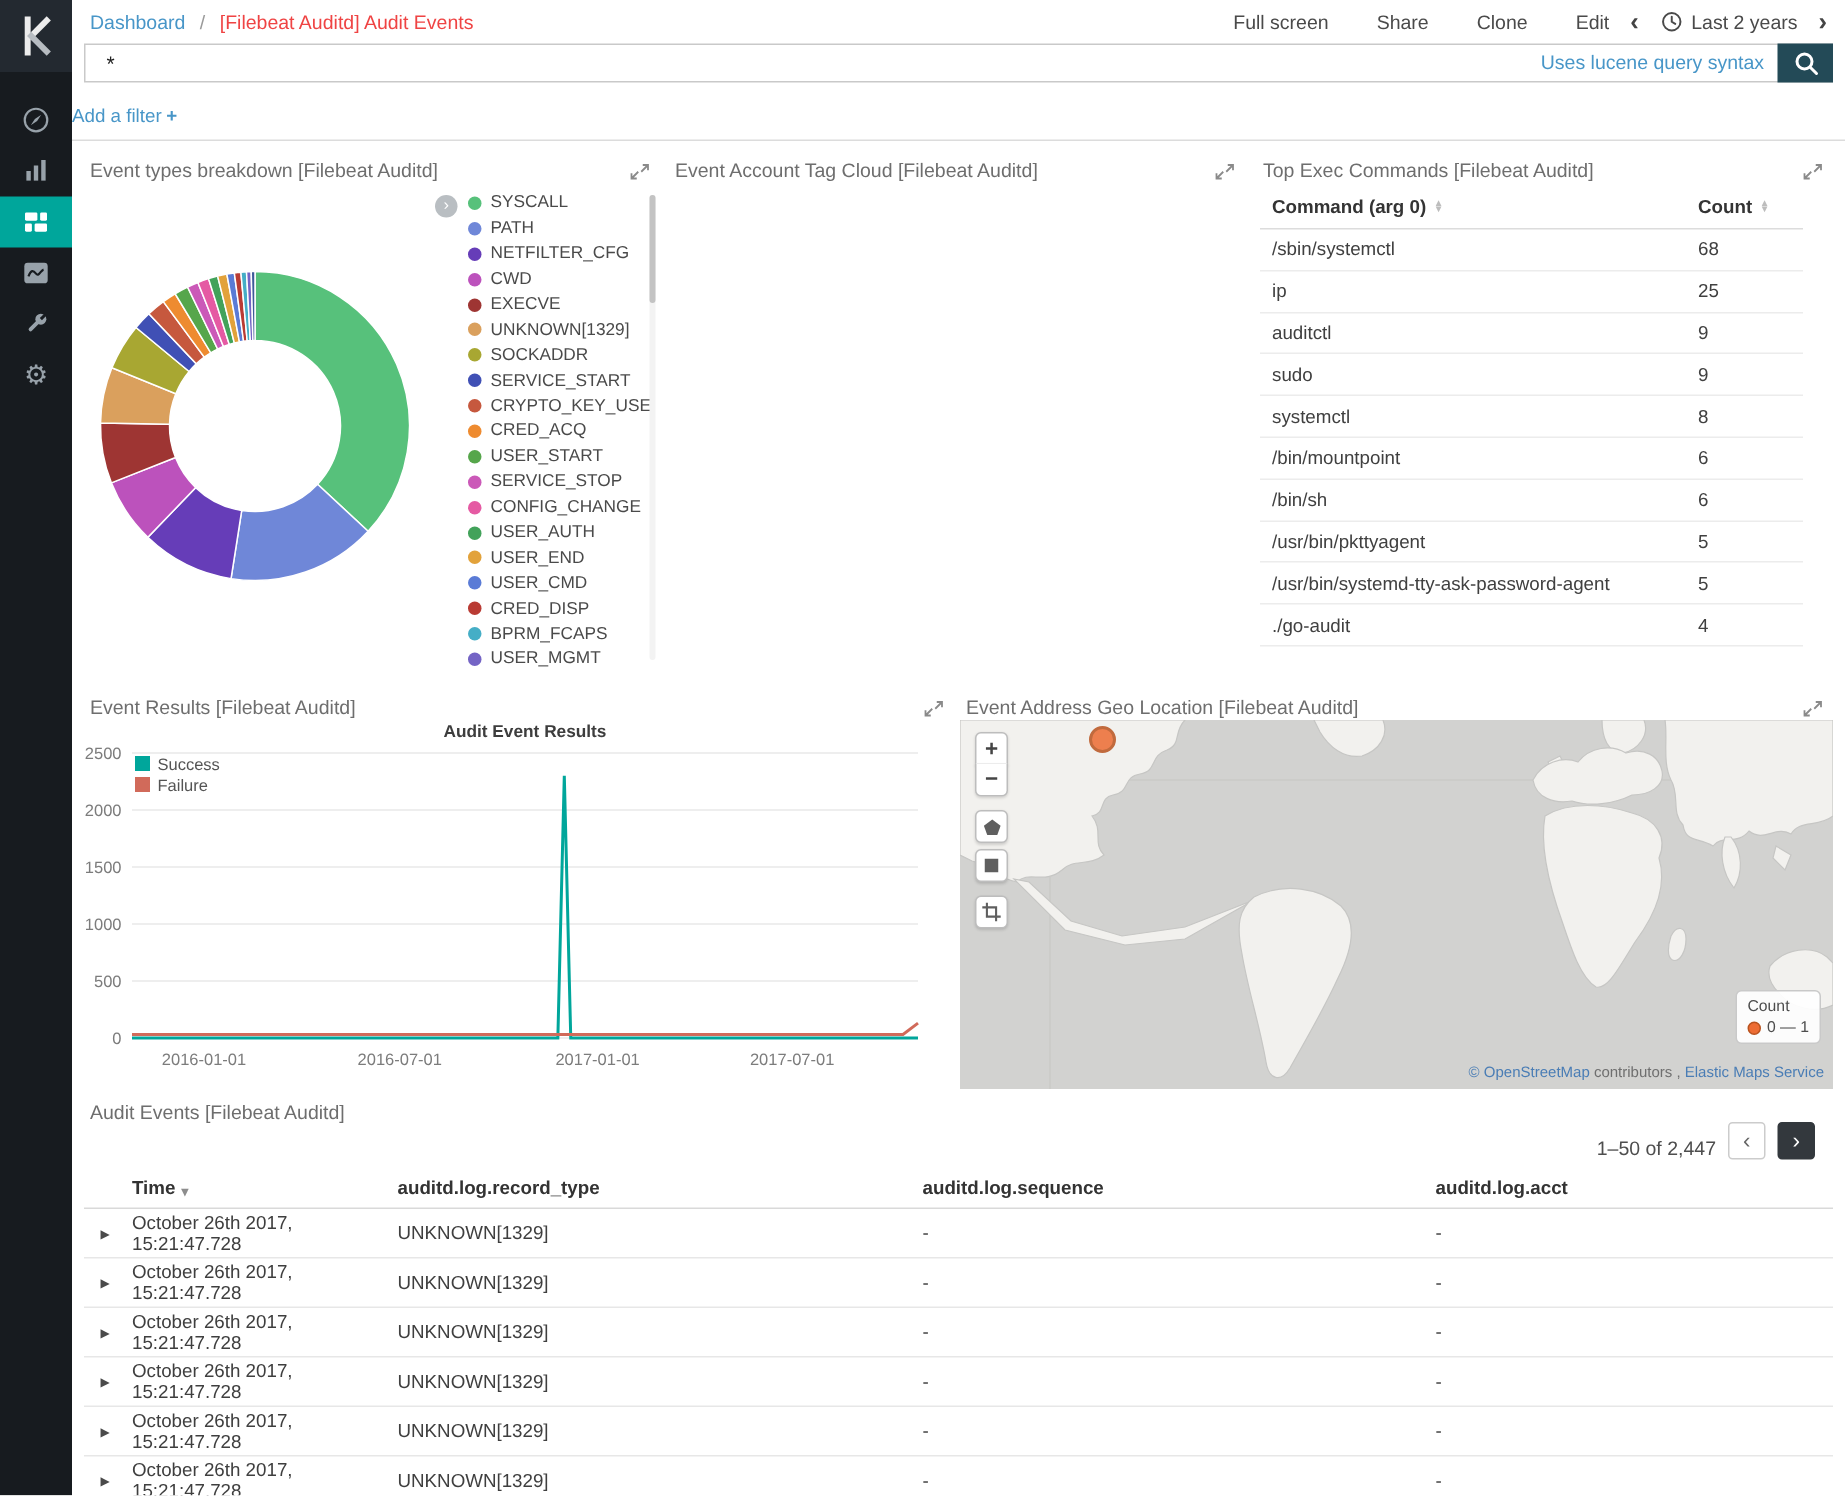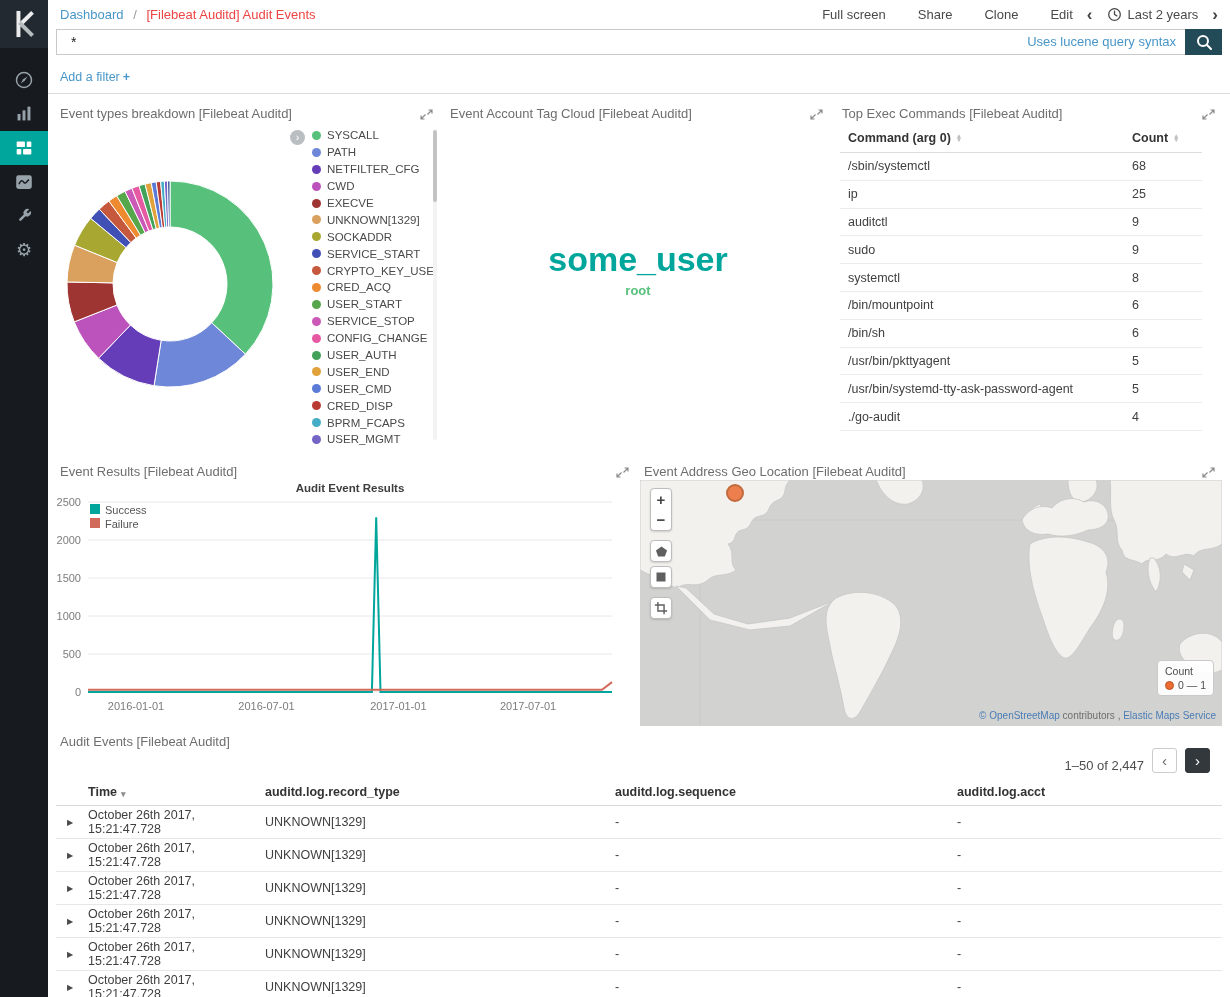--- a/index.html
+++ b/index.html
@@ -25,21 +25,21 @@
   .time-arrow{font-size:17px;font-weight:bold;color:#444;line-height:1;cursor:pointer}
   .timepicker{display:flex;align-items:center;gap:6px;cursor:pointer}
 
   
   .query-row{position:absolute;left:56px;top:29px;right:8px;height:26px}
   .query-input{position:absolute;left:0;top:0;width:100%;height:100%;border:1px solid #c9c9c9;padding:0 200px 0 14px;font-size:14px;color:#222;font-family:inherit;background:#fff;outline:none}
   .query-hint{position:absolute;right:46px;top:5px;font-size:13px;color:var(--link,#4896c8);cursor:pointer}
   .query-btn{position:absolute;right:0;top:0;width:37px;height:26px;background:var(--search-btn,#234a57);border:none;display:flex;align-items:center;justify-content:center;cursor:pointer}
 
   
-  .filter-row{position:absolute;left:48px;top:60px;right:0;height:34px;border-bottom:1px solid #dcdcdc;display:flex;align-items:center;padding-left:12px;font-size:12.5px;background:#fff}
+  .filter-row{position:absolute;left:48px;top:60px;right:0;height:34px;border-bottom:1px solid #dcdcdc;display:flex;align-items:center;padding-left:0;font-size:12.5px;background:#fff}
   .add-filter{color:var(--link,#4896c8);cursor:pointer}
   .add-filter b{font-weight:bold;margin-left:3px}
 
   
   .panel{position:absolute;background:#fff}
   .panel-title{font-size:13px;color:#6e6e6e;padding:6px 18px 0 4px;white-space:nowrap;overflow:hidden}
   .expand{position:absolute;top:8px;right:7px;cursor:pointer;line-height:0}
   .p1{left:56px;top:100px;width:384px;height:356px}
   .p2{left:446px;top:100px;width:384px;height:356px}
   .p3{left:838px;top:100px;width:384px;height:356px}
@@ -323,24 +323,20 @@
       </div>
   </section>
 
   <section class="panel p2">
     <div class="panel-title">Event Account Tag Cloud [Filebeat Auditd]</div>
     <span class="expand">
       <svg width="13" height="13" viewBox="0 0 13 13">
           <path d="M8.5,2 H12 V5.5 M12,2 L7.5,6.5 M4.5,11 H1 V7.5 M1,11 L5.5,6.5" stroke="#8a8a8a" stroke-width="1.2" fill="none"></path>
         </svg>
     </span>
-    <div class="tag-cloud">
-        <div class="tag" style="color: rgb(0, 166, 155); font-size: 34px;">some_user</div>
-        <div class="tag" style="color: rgb(87, 193, 123); font-size: 13px;">root</div>
-      </div>
   </section>
 
   <section class="panel p3">
     <div class="panel-title">Top Exec Commands [Filebeat Auditd]</div>
     <span class="expand">
       <svg width="13" height="13" viewBox="0 0 13 13">
           <path d="M8.5,2 H12 V5.5 M12,2 L7.5,6.5 M4.5,11 H1 V7.5 M1,11 L5.5,6.5" stroke="#8a8a8a" stroke-width="1.2" fill="none"></path>
         </svg>
     </span>
     <div class="exec-table">

